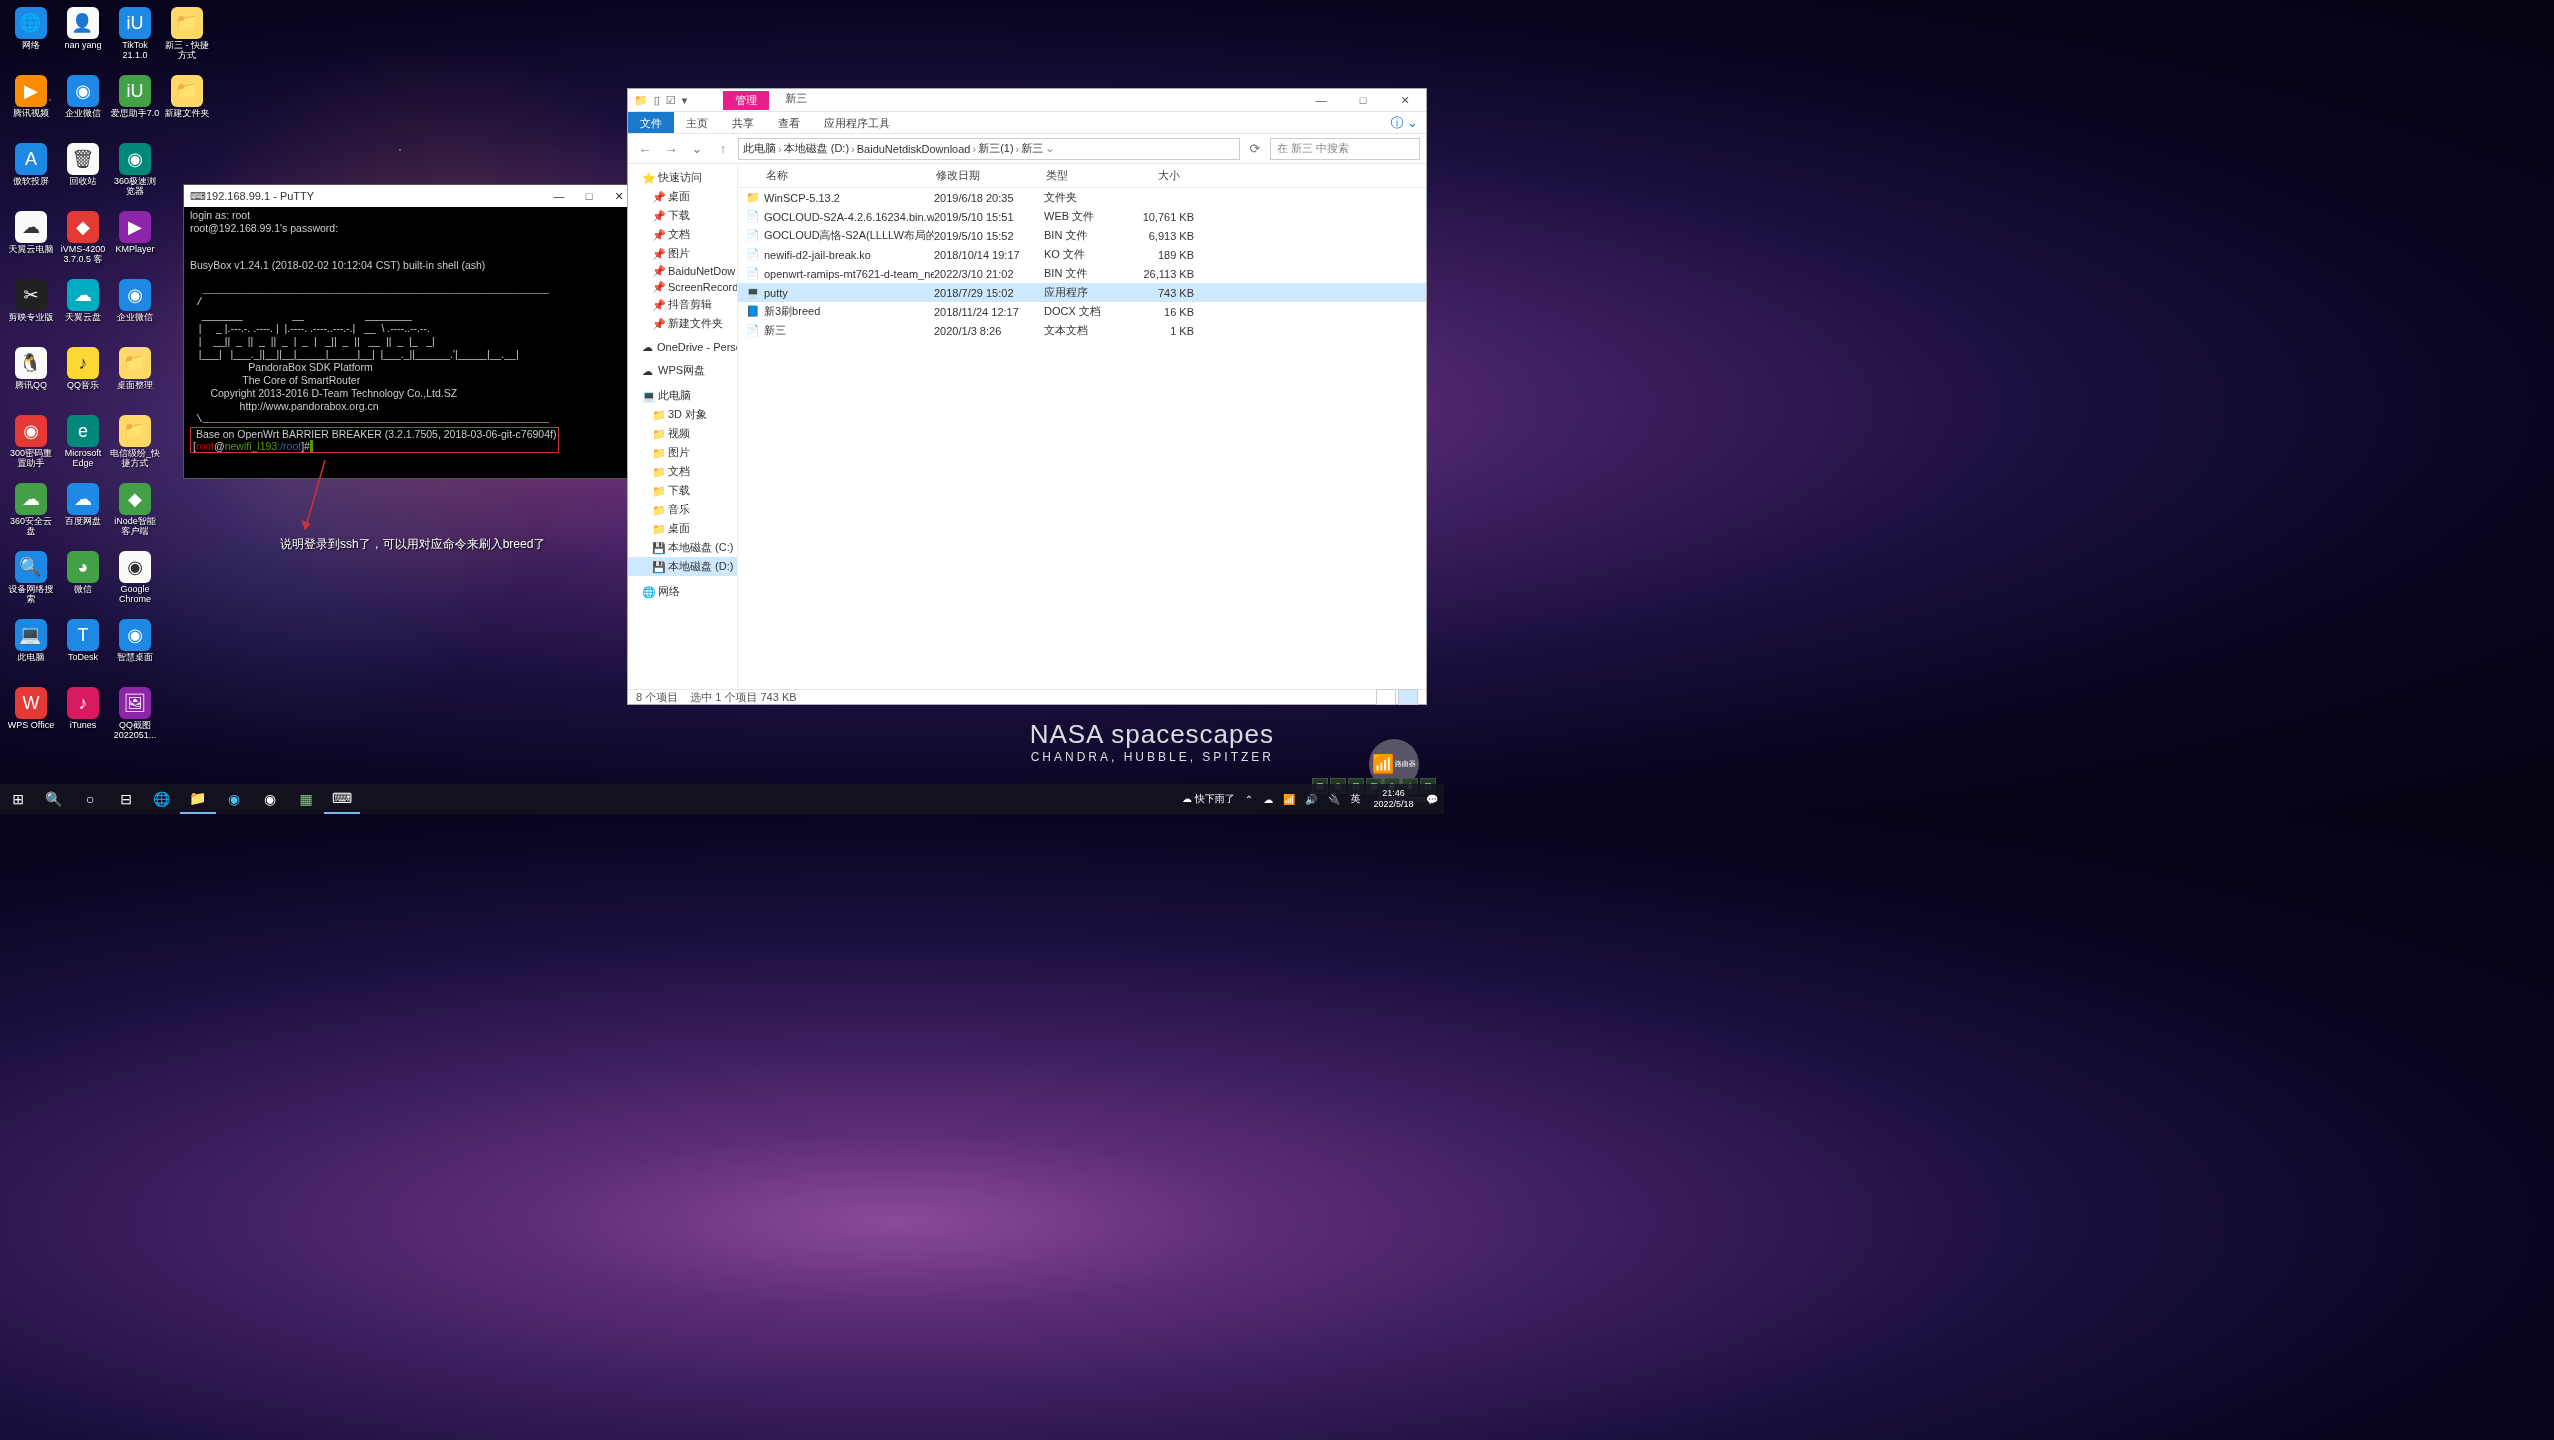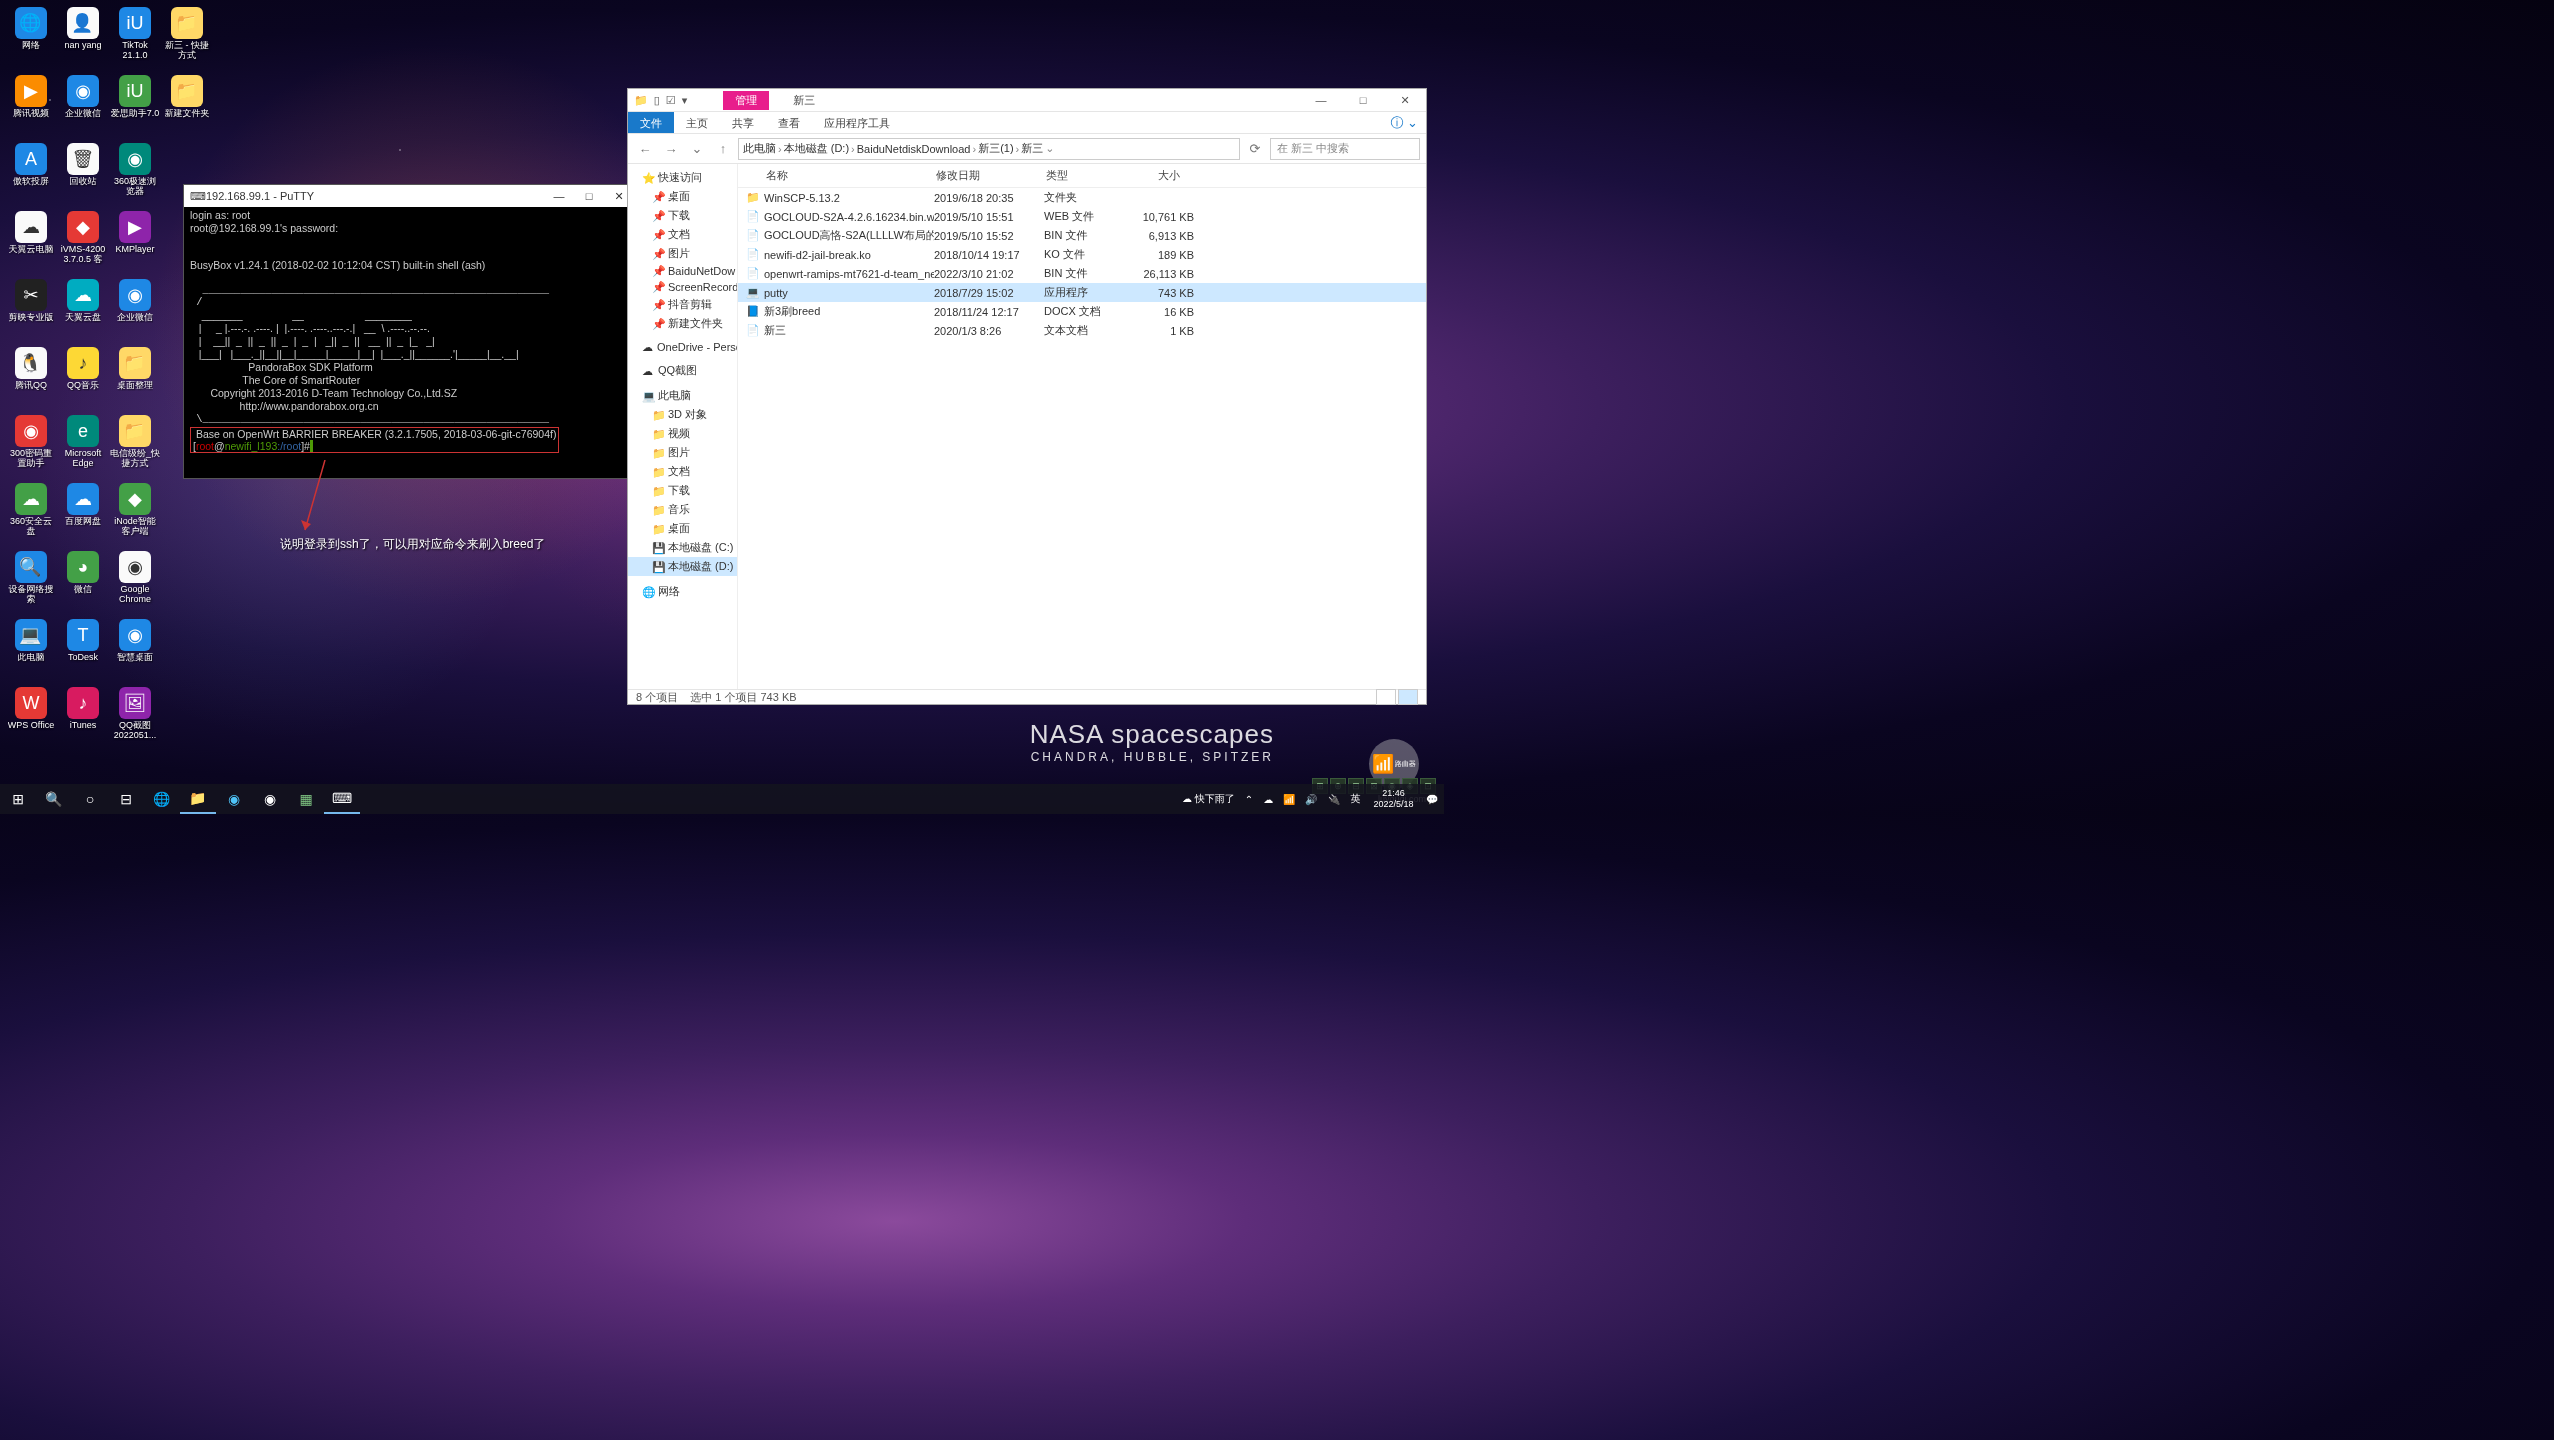--- a/index.html
+++ b/index.html
@@ -23,21 +23,21 @@
 .putty-body .hl { background: #4e9a06; }
 .putty-box { border: 1px solid #cc3333; margin-top: 2px; padding: 0 2px; display: inline-block; }
 
 .annotation { position: absolute; left: 280px; top: 536px; color: white; font-size: 12px; text-shadow: 1px 1px 2px black; }
 .arrow-ann { position: absolute; left: 295px; top: 460px; }
 
 .explorer { position: absolute; left: 627px; top: 88px; width: 800px; height: 617px; background: white; border: 1px solid #aaa; display: flex; flex-direction: column; font-size: 11px; }
 .exp-titlebar { height: 23px; background: white; display: flex; align-items: center; border-bottom: 1px solid #e5e5e5; }
 .exp-titlebar .qat { display: flex; gap: 6px; padding: 0 6px; align-items: center; }
 .exp-titlebar .qat span { font-size: 11px; color: #555; }
-.exp-tabs-area { display: flex; align-items: center; gap: 24px; margin-left: 30px; }
+.exp-tabs-area { display: flex; gap: 16px; margin-left: 30px; }
 .exp-tab-context { background: #e81e8c; color: white; padding: 2px 12px; font-size: 11px; }
 .exp-tab-folder { font-size: 11px; color: #444; }
 .exp-winbtns { margin-left: auto; display: flex; }
 .exp-winbtns span { width: 42px; height: 23px; display: flex; align-items: center; justify-content: center; cursor: pointer; font-size: 11px; color: #555; }
 .exp-ribbon { height: 22px; background: white; display: flex; align-items: stretch; border-bottom: 1px solid #e5e5e5; }
 .exp-ribbon .rtab { padding: 4px 12px; font-size: 11px; color: #444; cursor: pointer; }
 .exp-ribbon .rtab.active { background: #1979ca; color: white; }
 .exp-ribbon .help { margin-left: auto; padding: 2px 8px; color: #1979ca; font-size: 13px; }
 .exp-nav { height: 30px; display: flex; align-items: center; padding: 0 6px; border-bottom: 1px solid #e5e5e5; gap: 4px; }
 .exp-nav .navbtn { width: 22px; text-align: center; color: #777; cursor: pointer; font-size: 13px; }
@@ -373,21 +373,21 @@
           <span>新建文件夹</span>
         </div>
         <div style="height: 6px;"></div>
         <div class="tree-item" style="padding-left: 14px;">
           <span class="tico">☁</span>
           <span>OneDrive - Persona</span>
         </div>
         <div style="height: 6px;"></div>
         <div class="tree-item" style="padding-left: 14px;">
           <span class="tico">☁</span>
-          <span>QQ截图</span>
+          <span>WPS网盘</span>
         </div>
         <div style="height: 6px;"></div>
         <div class="tree-item" style="padding-left: 14px;">
           <span class="tico">💻</span>
           <span>此电脑</span>
         </div>
         <div class="tree-item" style="padding-left: 24px;">
           <span class="tico">📁</span>
           <span>3D 对象</span>
         </div>

